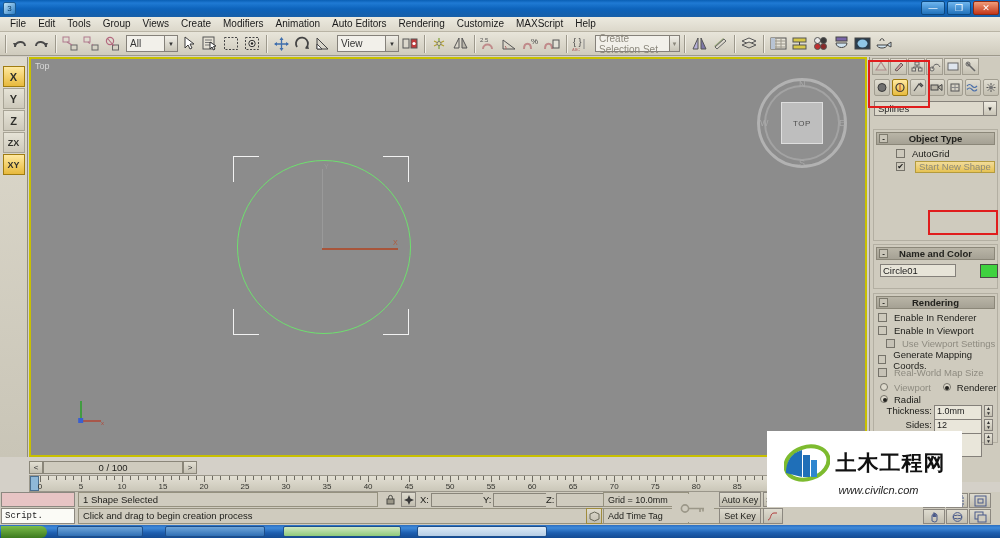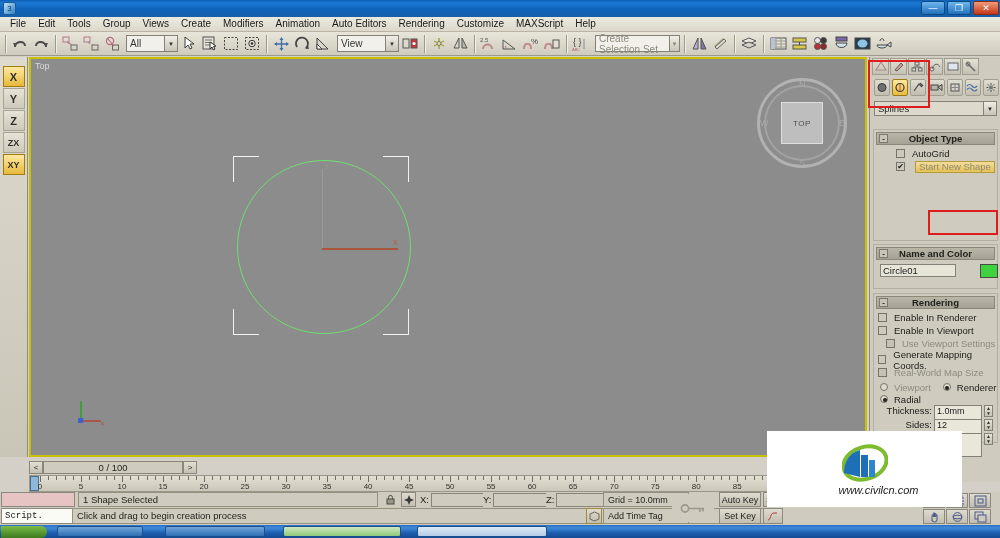--- a/index.html
+++ b/index.html
@@ -207,21 +207,21 @@
     position:absolute; left:1px; top:16px; width:74px; height:16px;
     background:#fbfbf6; border:1px solid #8c8880; font-family:"Liberation Mono",monospace;
     font-size:9px; color:#1a1a1a; padding-left:3px; line-height:15px;
   }
   #selinfo{
     position:absolute; left:78px; top:0px; width:300px; height:15px;
     background:#cfcbbe; border:1px solid #95917f; font-size:9.5px; color:#1d1d19;
     padding-left:4px; line-height:13px;
   }
   #prompt{
-    position:absolute; left:72px; top:16px; width:700px; height:16px;
+    position:absolute; left:78px; top:16px; width:700px; height:16px;
     background:#cfcbbe; border:1px solid #95917f; font-size:9.5px; color:#1d1d19;
     padding-left:4px; line-height:14px;
   }
   .coordbox{
     position:absolute; top:0px; height:15px; background:#cfcbbe;
     display:flex; align-items:center; font-size:9.5px; color:#1d1d19;
   }
   .coordfield{ width:58px; height:14px; background:#cfcbbe; border:1px solid #89857a; margin-left:2px;}
   .statbtn{
     position:absolute; border:1px solid #8c8880;
@@ -942,20 +942,21 @@
 </div>
 
 <div id="watermark">
   <div id="wmrow">
     <svg width="46" height="40" viewBox="0 0 46 40">
       <ellipse cx="23" cy="20" rx="22" ry="16" fill="none" stroke="#7dbb2f" stroke-width="4" transform="rotate(-18 23 20)"></ellipse>
       <path d="M2 30 Q2 12 18 7 L18 34 Z" fill="#1f6fb8"></path>
       <rect x="19" y="12" width="7" height="22" fill="#1f6fb8"></rect>
       <rect x="27" y="17" width="6" height="17" fill="#2f86cf"></rect>
     </svg>
+    <div id="wmtext">土木工程网</div>
   </div>
   <div id="wmurl">www.civilcn.com</div>
 </div>
 
 <div id="taskbar">
   <div class="tbstart"></div>
   <div class="tbitem" style="width:86px;margin-left:10px"></div>
   <div class="tbitem" style="width:100px;margin-left:22px"></div>
   <div class="tbitem" style="width:118px;margin-left:18px;background:linear-gradient(to bottom,#cfe8c0,#8fc97a)"></div>
   <div class="tbitem" style="width:130px;margin-left:16px;background:linear-gradient(to bottom,#dbeaf7,#b6cde4)"></div>

